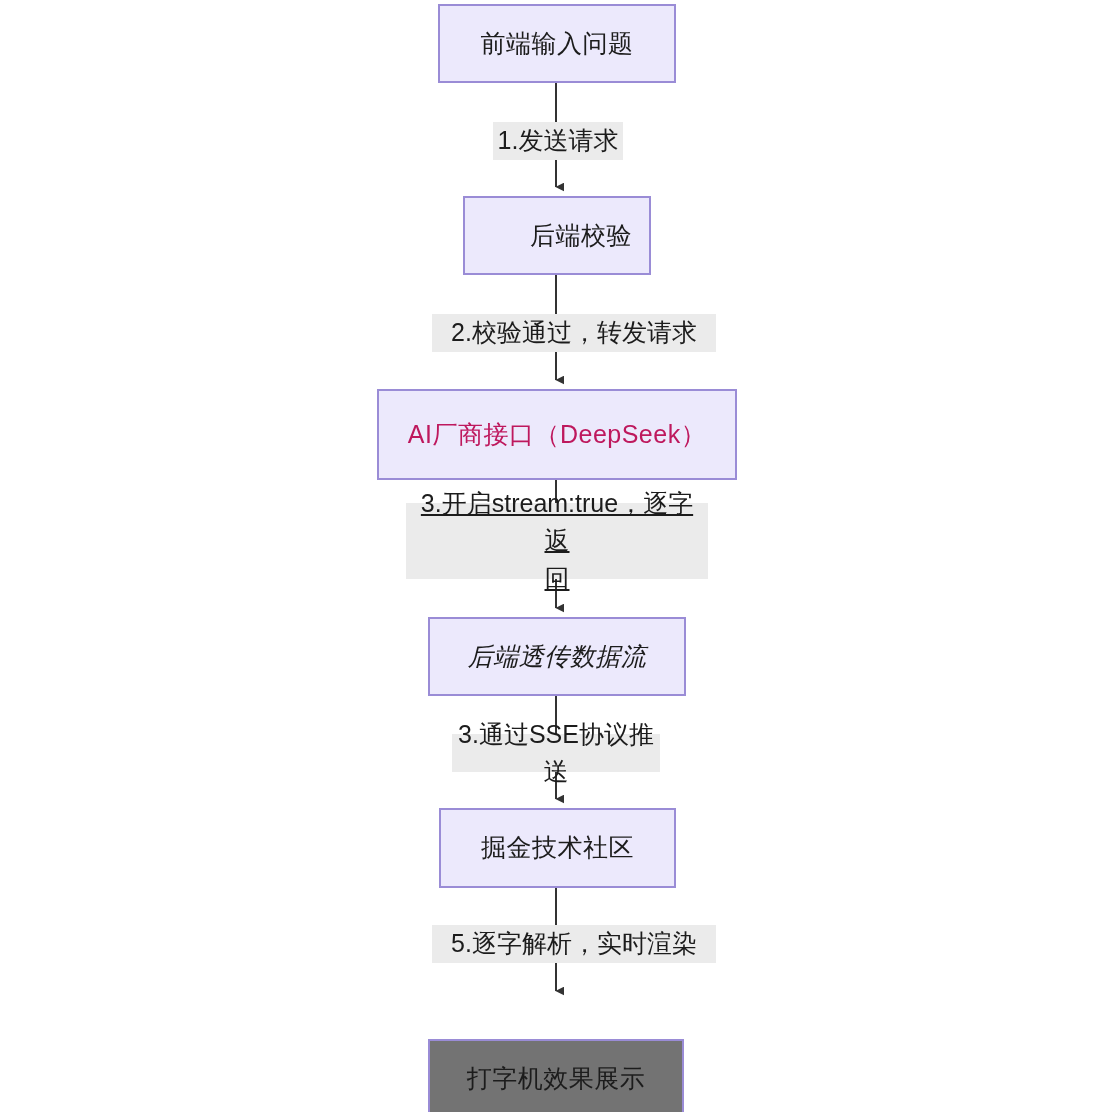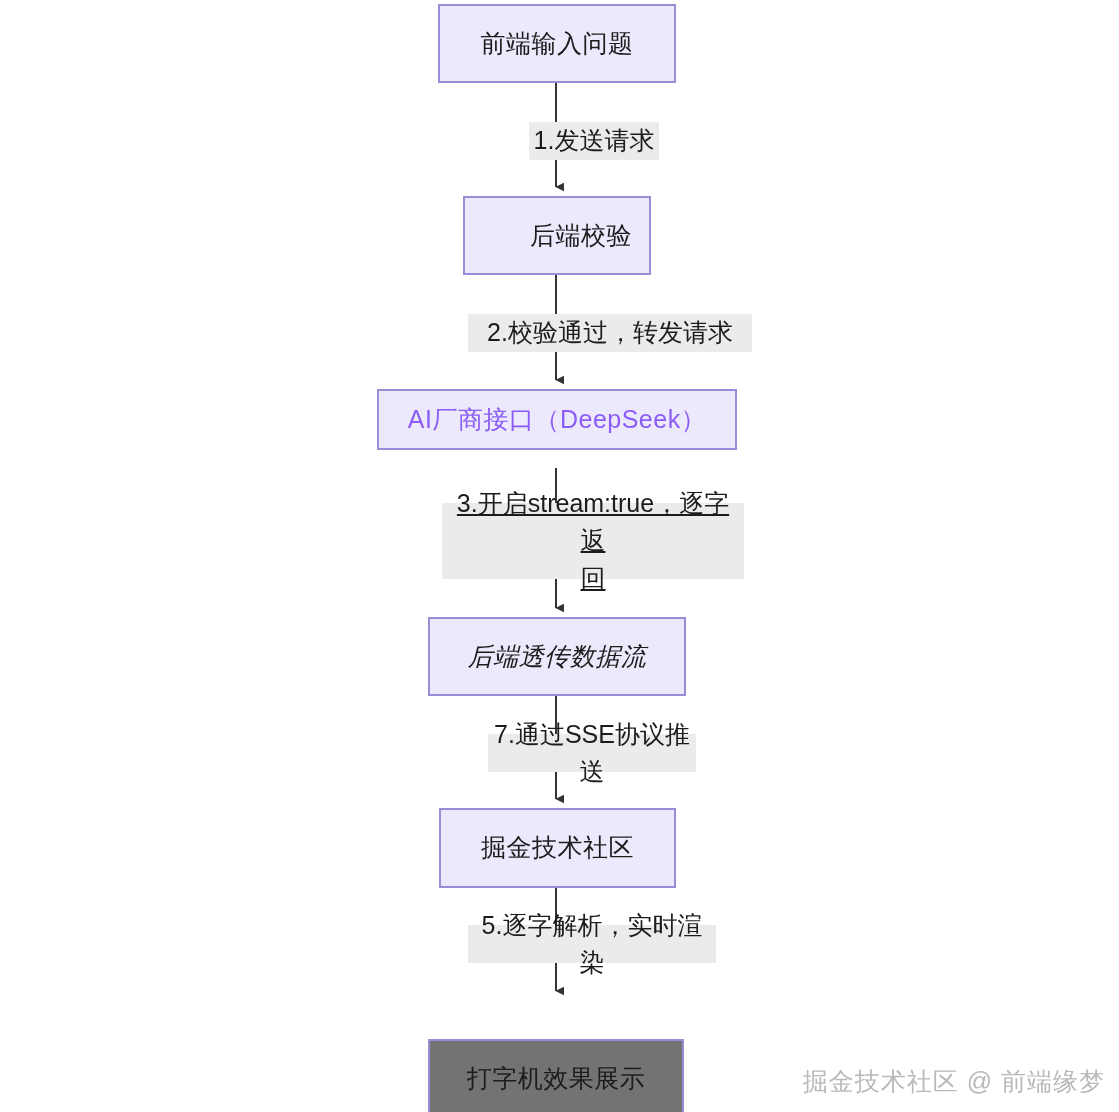--- a/index.html
+++ b/index.html
@@ -54,21 +54,20 @@
     background: #ebebeb;
     color: #1c1c1c;
     font-size: 25px;
     line-height: 1.5;
     text-align: center;
     display: flex;
     align-items: center;
     justify-content: center;
     padding: 2px 4px;
     white-space: pre-line;
-    margin-left: 36px;
   }
 
   #watermark {
     position: absolute;
     right: 14px;
     bottom: 14px;
     font-size: 25px;
     color: #b9b9b9;
     letter-spacing: 1px;
     white-space: nowrap;
@@ -91,28 +90,27 @@
         <line x1="556" y1="275" x2="556" y2="380" stroke="#333333" stroke-width="2" marker-end="url(#arrowhead)"></line>
         <line x1="556" y1="468" x2="556" y2="608" stroke="#333333" stroke-width="2" marker-end="url(#arrowhead)"></line>
         <line x1="556" y1="696" x2="556" y2="799" stroke="#333333" stroke-width="2" marker-end="url(#arrowhead)"></line>
         <line x1="556" y1="888" x2="556" y2="991" stroke="#333333" stroke-width="2" marker-end="url(#arrowhead)"></line>
       </g>
   </svg>
 
   <div id="node-group">
       <div class="node" style="left: 438px; top: 4px; width: 238px; height: 79px; background: rgb(236, 233, 252); border-color: rgb(154, 140, 214); color: rgb(28, 28, 28);">前端输入问题</div>
       <div class="node" style="left: 463px; top: 196px; width: 188px; height: 79px; background: rgb(236, 233, 252); border-color: rgb(154, 140, 214); color: rgb(28, 28, 28); padding-left: 48px;">后端校验</div>
-      <div class="node" style="left: 377px; top: 389px; width: 360px; height: 61px; background: rgb(236, 233, 252); border-color: rgb(154, 140, 214); color: #8b5cf6;">AI厂商接口（DeepSeek）</div>
+      <div class="node" style="left: 377px; top: 389px; width: 360px; height: 91px; background: rgb(236, 233, 252); border-color: rgb(154, 140, 214); color: #be185d;">AI厂商接口（DeepSeek）</div>
       <div class="node" style="left: 428px; top: 617px; width: 258px; height: 79px; background: rgb(236, 233, 252); border-color: rgb(154, 140, 214); color: rgb(28, 28, 28); font-style: italic;">后端透传数据流</div>
       <div class="node" style="left: 439px; top: 808px; width: 237px; height: 80px; background: rgb(236, 233, 252); border-color: rgb(154, 140, 214); color: rgb(28, 28, 28);">掘金技术社区</div>
       <div class="node" style="left: 428px; top: 1000px; width: 256px; height: 79px; background: #737373; border-color: rgb(154, 140, 214); color: rgb(28, 28, 28); margin-top: 39px;">打字机效果展示</div>
     </div>
   <div id="label-group">
       <div class="edge-label" style="left: 493px; top: 122px; width: 130px; height: 38px; background: rgb(235, 235, 235); color: rgb(28, 28, 28);">1.发送请求</div>
       <div class="edge-label" style="left: 432px; top: 314px; width: 284px; height: 38px; background: rgb(235, 235, 235); color: rgb(28, 28, 28);">2.校验通过，转发请求</div>
       <div class="edge-label" style="left: 406px; top: 503px; width: 302px; height: 76px; background: rgb(235, 235, 235); color: rgb(28, 28, 28); text-decoration: underline;">3.开启stream:true，逐字返
 回</div>
-      <div class="edge-label" style="left: 452px; top: 734px; width: 208px; height: 38px; background: rgb(235, 235, 235); color: rgb(28, 28, 28);">7.通过SSE协议推送</div>
-      <div class="edge-label" style="left: 432px; top: 925px; width: 248px; height: 38px; background: rgb(235, 235, 235); color: rgb(28, 28, 28);">5.逐字解析，实时渲染</div>
+      <div class="edge-label" style="left: 452px; top: 734px; width: 208px; height: 38px; background: rgb(235, 235, 235); color: rgb(28, 28, 28);">3.通过SSE协议推送</div>
+      <div class="edge-label" style="left: 432px; top: 925px; width: 284px; height: 38px; background: rgb(235, 235, 235); color: rgb(28, 28, 28);">5.逐字解析，实时渲染</div>
     </div>
 
-  <div id="watermark">掘金技术社区 @ 前端缘梦</div>
 </div>
 
 </body></html>

